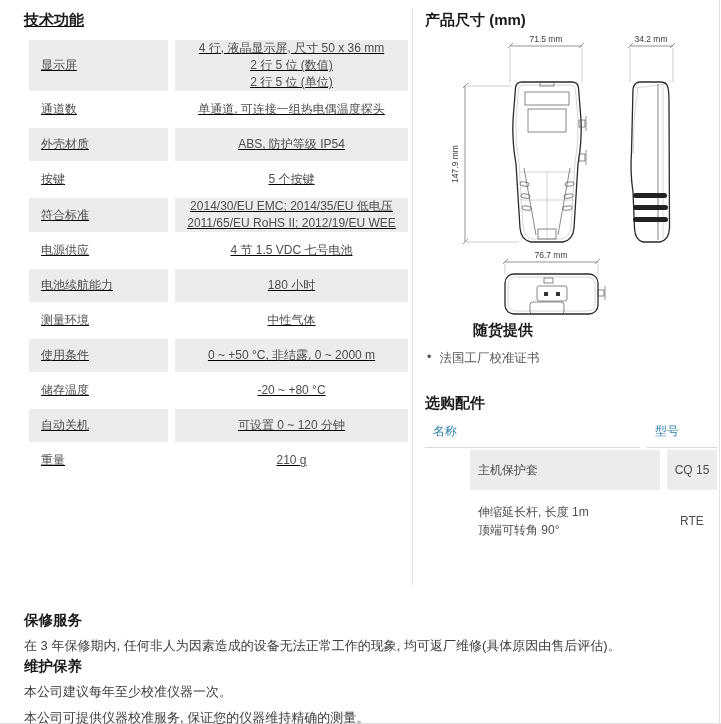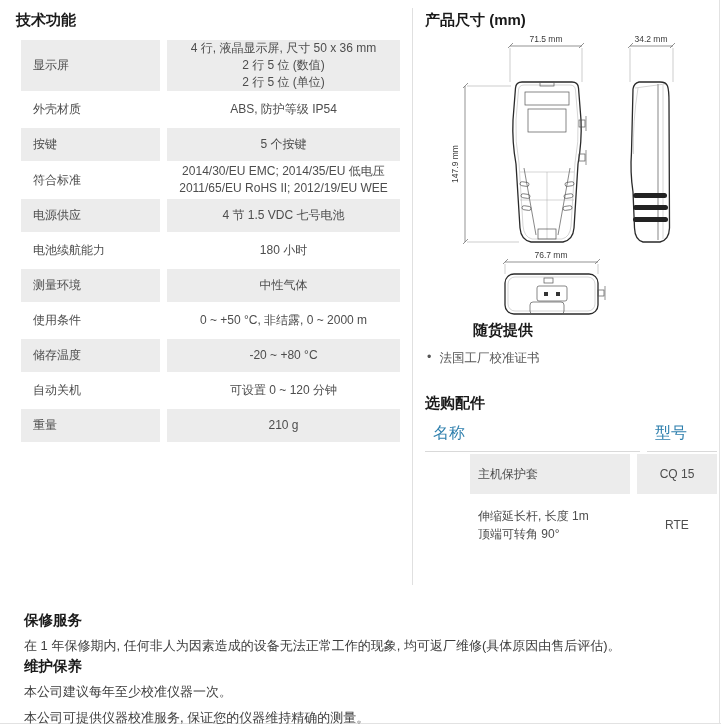--- a/index.html
+++ b/index.html
@@ -7,21 +7,21 @@
   body { font-family:"Liberation Sans","DejaVu Sans",sans-serif; }
   .page { position:relative; width:721px; height:724px; background:#fff; overflow:hidden; }
 
   .edge-right { position:absolute; top:0; right:1px; width:1px; height:100%; background:#e2e2e2; }
   .edge-bottom { position:absolute; left:0; bottom:0; width:100%; height:1px; background:#e2e2e2; }
   .divider-v { position:absolute; left:412px; top:8px; width:1px; height:577px; background:#e0e0e0; }
 
   h2.section-title { font-size:15px; font-weight:bold; color:#1a1a1a; margin:0; line-height:20px; }
 
   
-  .left-col { position:absolute; left:16px; top:10px; width:384px; }
+  .left-col { position:absolute; left:24px; top:10px; width:384px;text-decoration:underline; }
   .spec-table { margin:10px 0 0 5px; width:379px; }
   .spec-row { display:flex; gap:7px; margin-bottom:2px; }
   .spec-row .cell { color:#4d4d4d; font-size:12px; }
   .spec-row:nth-child(odd) .cell { background:#ececec; }
   .cell-label { width:139px; padding:8px 9px 8px 12px; display:flex; align-items:center; }
   .cell-value { flex:1; padding:0 6px; line-height:1.42; display:flex; align-items:center;
                 justify-content:center; text-align:center; white-space:pre-line; }
 
   
   .right-col { position:absolute; left:425px; top:10px; width:292px; }
@@ -32,30 +32,30 @@
   .faint { fill:none; stroke:#aaa; stroke-width:0.5; }
   .dimline { stroke:#666; stroke-width:0.7; }
   .extline { stroke:#999; stroke-width:0.5; }
 
   .sub-title { margin-top:10px;padding-left:48px; }
   .bullet-line { margin:10px 0 0 2px; font-size:12.5px; color:#555; display:flex; align-items:flex-start; }
   .bullet-dot { margin-right:8px; color:#555; }
 
   .acc-block { margin-top:26px; }
   .acc-table { margin-top:10px; width:292px; }
-  .acc-header { display:flex; gap:7px; font-size:16px; padding-bottom:0; }
+  .acc-header { display:flex; gap:7px; font-size:12px; padding-bottom:0; }
   .acc-header > div { border-bottom:1px solid #d9d9d9; padding:0 0 7px 8px; }
   .acc-h-name { flex:1; }
   .acc-h-model { width:70px; }
   .acc-row { display:flex; gap:7px; margin-top:2px;padding-left:45px; }
   .acc-row .c { font-size:12px; color:#4d4d4d; }
   .acc-row.shaded .c { background:#ececec; }
   .acc-c-name { flex:1; padding:11px 6px 11px 8px; line-height:1.5; white-space:pre-line;
                 display:flex; align-items:center; }
-  .acc-c-model { width:80px; display:flex; align-items:center; justify-content:center; }
+  .acc-c-model { width:50px; display:flex; align-items:center; justify-content:center; }
 
   
   .bottom-sec { position:absolute; left:24px; top:594px; width:668px;margin-top:16px; }
   .bottom-sec h2 { font-size:14.5px; }
   .bottom-sec p { margin:6px 0 0 0; font-size:13px; color:#3d3d3d; line-height:1.55; }
   .maint { margin-top:16px; }
 </style>
 </head>
 <body>
 
@@ -65,20 +65,24 @@
   <div class="edge-bottom"></div>
 
   <div class="left-col">
     <h2 class="section-title">技术功能</h2>
     <div class="spec-table">
       <div class="spec-row">
         <div class="cell cell-label">显示屏</div>
         <div class="cell cell-value">4 行, 液晶显示屏, 尺寸 50 x 36 mm
 2 行 5 位 (数值)
 2 行 5 位 (单位)</div>
+      </div>
+      <div class="spec-row">
+        <div class="cell cell-label">通道数</div>
+        <div class="cell cell-value">单通道, 可连接一组热电偶温度探头</div>
       </div>
       <div class="spec-row">
         <div class="cell cell-label">外壳材质</div>
         <div class="cell cell-value">ABS, 防护等级 IP54</div>
       </div>
       <div class="spec-row">
         <div class="cell cell-label">按键</div>
         <div class="cell cell-value">5 个按键</div>
       </div>
       <div class="spec-row">
@@ -216,18 +220,18 @@
           <div class="c acc-c-name">伸缩延长杆, 长度 1m
 顶端可转角 90°</div>
           <div class="c acc-c-model">RTE</div>
         </div>
       </div>
     </div>
   </div>
 
   <div class="bottom-sec">
     <h2 class="section-title">保修服务</h2>
-    <p>在 1 年保修期内, 任何非人为因素造成的设备无法正常工作的现象, 均可返厂维修(具体原因由售后评估)。</p>
+    <p>在 3 年保修期内, 任何非人为因素造成的设备无法正常工作的现象, 均可返厂维修(具体原因由售后评估)。</p>
     <h2 class="section-title maint">维护保养</h2>
     <p>本公司建议每年至少校准仪器一次。</p>
     <p>本公司可提供仪器校准服务, 保证您的仪器维持精确的测量。</p>
   </div>
 </div>
 
 </body></html>

